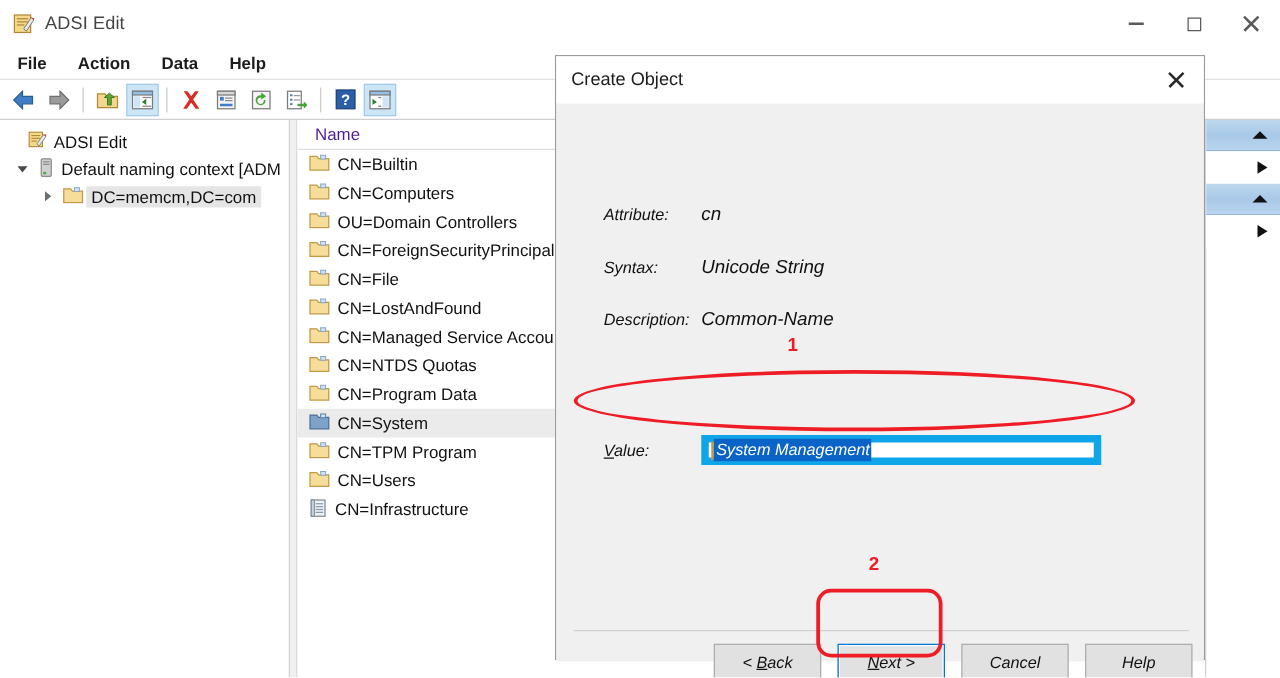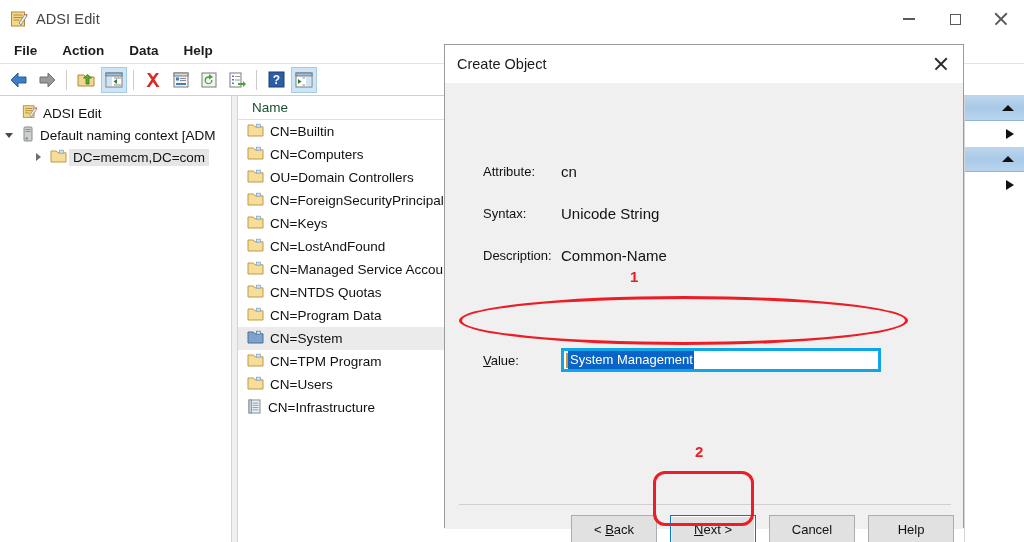--- a/index.html
+++ b/index.html
@@ -117,21 +117,21 @@
     background: #e5e5e5; padding: 1px 4px; margin-left: 2px;
   }
 
   
   .list-header {
     height: 24px; border-bottom: 1px solid #e0e0e0;
     display: flex; align-items: center;
     background: #ffffff;
   }
   .list-header .col {
-    font-size: 13.5px; color: #14532d; padding-left: 14px;
+    font-size: 13.5px; color: #4c1d95; padding-left: 14px;
     height: 24px; display: flex; align-items: center;
   }
   .list-row {
     height: 23px; display: flex; align-items: center;
     font-size: 13.5px; color: #111; padding-left: 9px;
     white-space: nowrap;
   }
   .list-row.selected { background: #ebebeb; }
   .list-row .nm { margin-left: 6px; }
 
@@ -166,29 +166,29 @@
   }
   .dlg-close {
     width: 45px; height: 38px; display: flex; align-items: center; justify-content: center;
   }
   .dlg-close .x { position: relative; width: 14px; height: 14px; }
   .dlg-close .x::before, .dlg-close .x::after {
     content:''; position:absolute; left:-1px; top:6px; width:16px; height:1.6px; background:#2a2a2a;
   }
   .dlg-close .x::before { transform: rotate(45deg); }
   .dlg-close .x::after { transform: rotate(-45deg); }
-  .dlg-body { position: relative; height: 446px; background: #f0f0f0; }
+  .dlg-body { position: relative; height: 446px; background: #f0f0f0; font-style: italic; }
 
   .frow { position: absolute; display: flex; align-items: center; }
   .flabel { font-size: 13px; color: #111; }
   .fvalue { font-size: 15px; color: #111; }
 
   .value-input {
     width: 320px; height: 24px;
-    border: 3px solid #0ea5e9;
+    border: 6px solid #0ea5e9;
     background: #ffffff;
     display: flex; align-items: center;
     padding: 0 2px;
     font-size: 13px;
   }
   .value-input .sel {
     background: #0a64c8; color: #ffffff; padding: 1px 1px 2px 2px;
     font-size: 13px; line-height: 15px;
   }
   .caret-left {
@@ -363,21 +363,21 @@
             <rect x="3.5" y="4.5" width="8" height="1" fill="#b08a35"></rect>
             <rect x="3.5" y="7" width="8" height="1" fill="#b08a35"></rect>
             <rect x="3.5" y="9.5" width="5" height="1" fill="#b08a35"></rect>
             <path d="M8.5 12.5 L14.5 4 L16.5 6 L10.5 14.5 Z" fill="#e8e8e8" stroke="#7a7a7a" stroke-width="0.8"></path>
             <path d="M14.5 4 L16.5 6 L17 4 Z" fill="#d33"></path>
           </svg>
         </span>
         <span class="lbl">ADSI Edit</span>
       </div>
 
-      <div class="tree-row" style="padding-left:1px;">
+      <div class="tree-row" style="padding-left:10px;">
         <span class="tw">
             <span class="chev down"></span>
           </span>
         <span style="margin-left:4px;">
           <svg width="14" height="16" viewBox="0 0 14 16">
             <rect x="3" y="1" width="8" height="14" rx="1" fill="#cfcfcf" stroke="#8b8b8b" stroke-width="1"></rect>
             <rect x="4.5" y="3" width="5" height="1" fill="#8b8b8b"></rect>
             <rect x="4.5" y="5" width="5" height="1" fill="#8b8b8b"></rect>
             <rect x="4.5" y="11.5" width="2.5" height="2" fill="#4caf50"></rect>
           </svg>
@@ -433,21 +433,21 @@
       <path d="M1 2 h5.5 l1.3 1.8 H16 v9.2 H1 Z" fill="#f6dd9a" stroke="#c09a45" stroke-width="1"></path>
       <rect x="9.5" y="1.2" width="4" height="3" fill="#cfe2f3" stroke="#8aa8c4" stroke-width="0.8"></rect>
     </svg></span>
           <span class="nm">CN=ForeignSecurityPrincipal</span>
         </div>
         <div class="list-row">
           <span><svg width="17" height="14" viewBox="0 0 17 14">
       <path d="M1 2 h5.5 l1.3 1.8 H16 v9.2 H1 Z" fill="#f6dd9a" stroke="#c09a45" stroke-width="1"></path>
       <rect x="9.5" y="1.2" width="4" height="3" fill="#cfe2f3" stroke="#8aa8c4" stroke-width="0.8"></rect>
     </svg></span>
-          <span class="nm">CN=Keys</span>
+          <span class="nm">CN=File</span>
         </div>
         <div class="list-row">
           <span><svg width="17" height="14" viewBox="0 0 17 14">
       <path d="M1 2 h5.5 l1.3 1.8 H16 v9.2 H1 Z" fill="#f6dd9a" stroke="#c09a45" stroke-width="1"></path>
       <rect x="9.5" y="1.2" width="4" height="3" fill="#cfe2f3" stroke="#8aa8c4" stroke-width="0.8"></rect>
     </svg></span>
           <span class="nm">CN=LostAndFound</span>
         </div>
         <div class="list-row">
           <span><svg width="17" height="14" viewBox="0 0 17 14">

